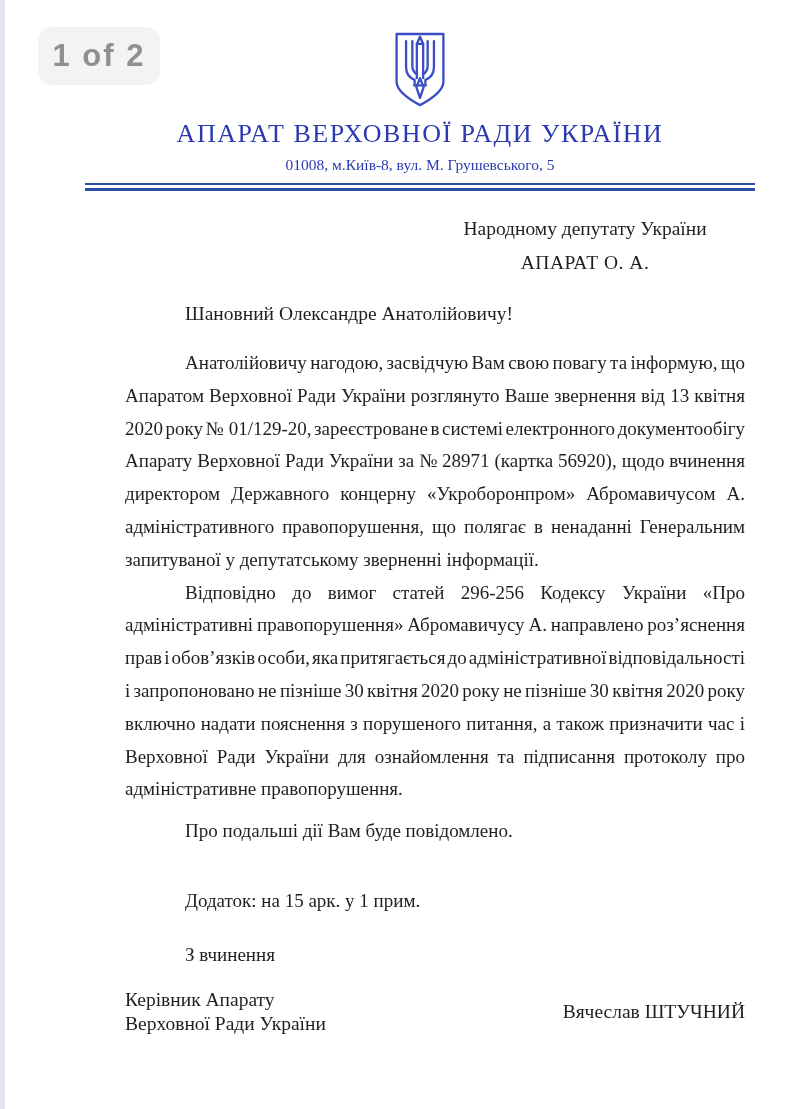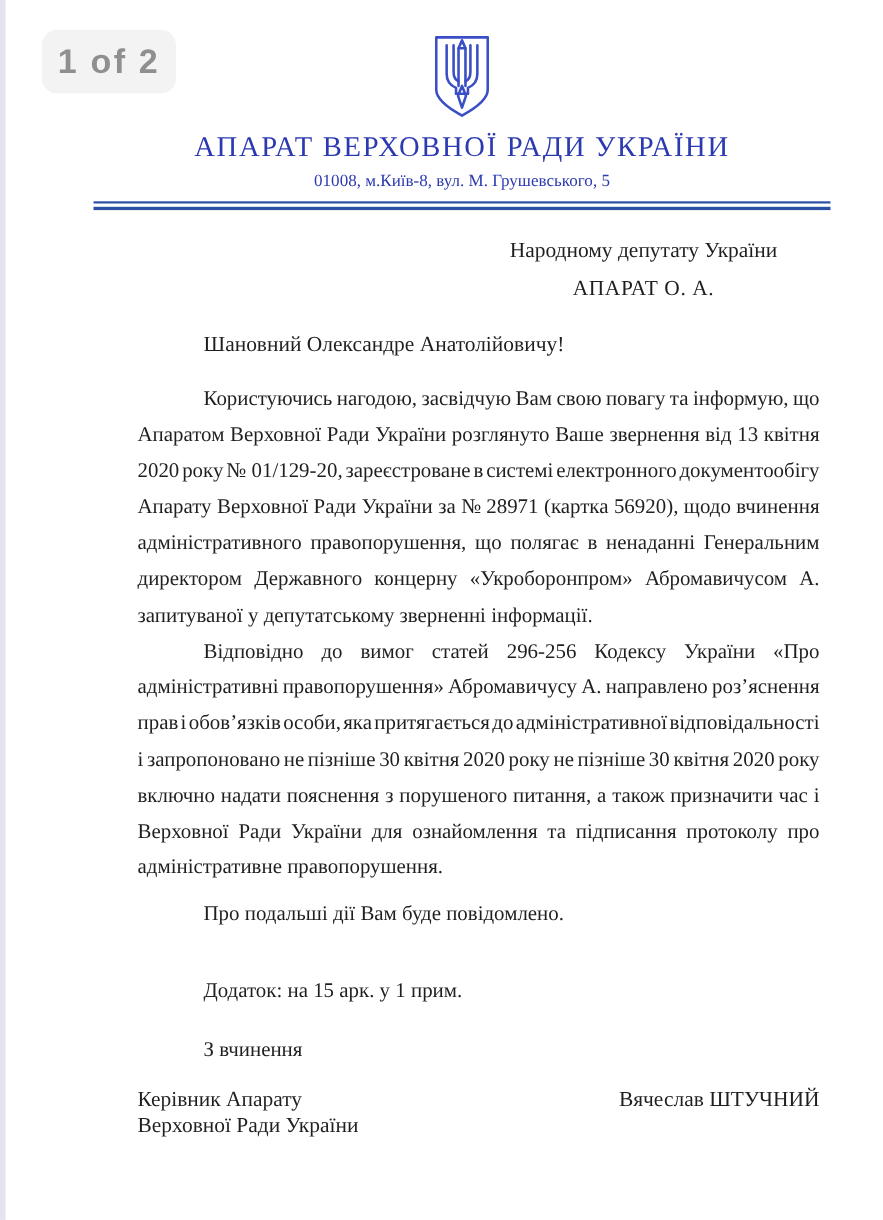--- a/index.html
+++ b/index.html
@@ -40,21 +40,21 @@
   .letter-body{margin-left:40px;width:620px;margin-top:22px;font-size:19px;}
   .para{margin:0;}
   .para:nth-child(3){margin-top:9px;}
   .para:nth-child(4){margin-top:37px;}
   .para:nth-child(5){margin-top:21px;}
   .line{line-height:32.8px;white-space:normal;}
   .line.ind{text-indent:60px;}
   .line.just{text-align:justify;text-align-last:justify;word-spacing:-4.5px;}
   .signature{
     margin-left:40px;width:620px;margin-top:16px;
-    display:flex;justify-content:space-between;align-items:flex-start;
+    display:flex;justify-content:space-between;align-items:center;
     font-size:19.5px;
   }
   .sig-left div{line-height:24px;}
   .sig-name{line-height:24px;}
 </style>
 </head>
 <body>
 
 <div class="page">
   <div class="edge-strip"></div>
@@ -87,26 +87,26 @@
 
     <div class="recipient">
       <div class="recipient-line1">Народному депутату України</div>
       <div class="recipient-line2">АПАРАТ О. А.</div>
     </div>
 
     <div class="salutation">Шановний Олександре Анатолійовичу!</div>
 
     <div class="letter-body">
         <div class="para">
-          <div class="line just ind">Користуючись нагодою, засвідчую Вам свою повагу та інформую, що</div>
+          <div class="line just ind">Анатолійовичу нагодою, засвідчую Вам свою повагу та інформую, що</div>
           <div class="line just">Апаратом Верховної Ради України розглянуто Ваше звернення від 13 квітня</div>
           <div class="line just">2020 року № 01/129-20, зареєстроване в системі електронного документообігу</div>
           <div class="line just">Апарату Верховної Ради України за №28971 (картка 56920), щодо вчинення</div>
+          <div class="line just">директором Державного концерну «Укроборонпром» Абромавичусом А.</div>
           <div class="line just">адміністративного правопорушення, що полягає в ненаданні Генеральним</div>
-          <div class="line just">директором Державного концерну «Укроборонпром» Абромавичусом А.</div>
           <div class="line">запитуваної у депутатському зверненні інформації.</div>
         </div>
         <div class="para">
           <div class="line just ind">Відповідно до вимог статей 296-256 Кодексу України «Про</div>
           <div class="line just">адміністративні правопорушення» Абромавичусу А. направлено роз’яснення</div>
           <div class="line just">прав і обов’язків особи, яка притягається до адміністративної відповідальності</div>
           <div class="line just">і запропоновано не пізніше 30 квітня 2020 року не пізніше 30 квітня 2020 року</div>
           <div class="line just">включно надати пояснення з порушеного питання, а також призначити час і</div>
           <div class="line just">Верховної Ради України для ознайомлення та підписання протоколу про</div>
           <div class="line">адміністративне правопорушення.</div>

